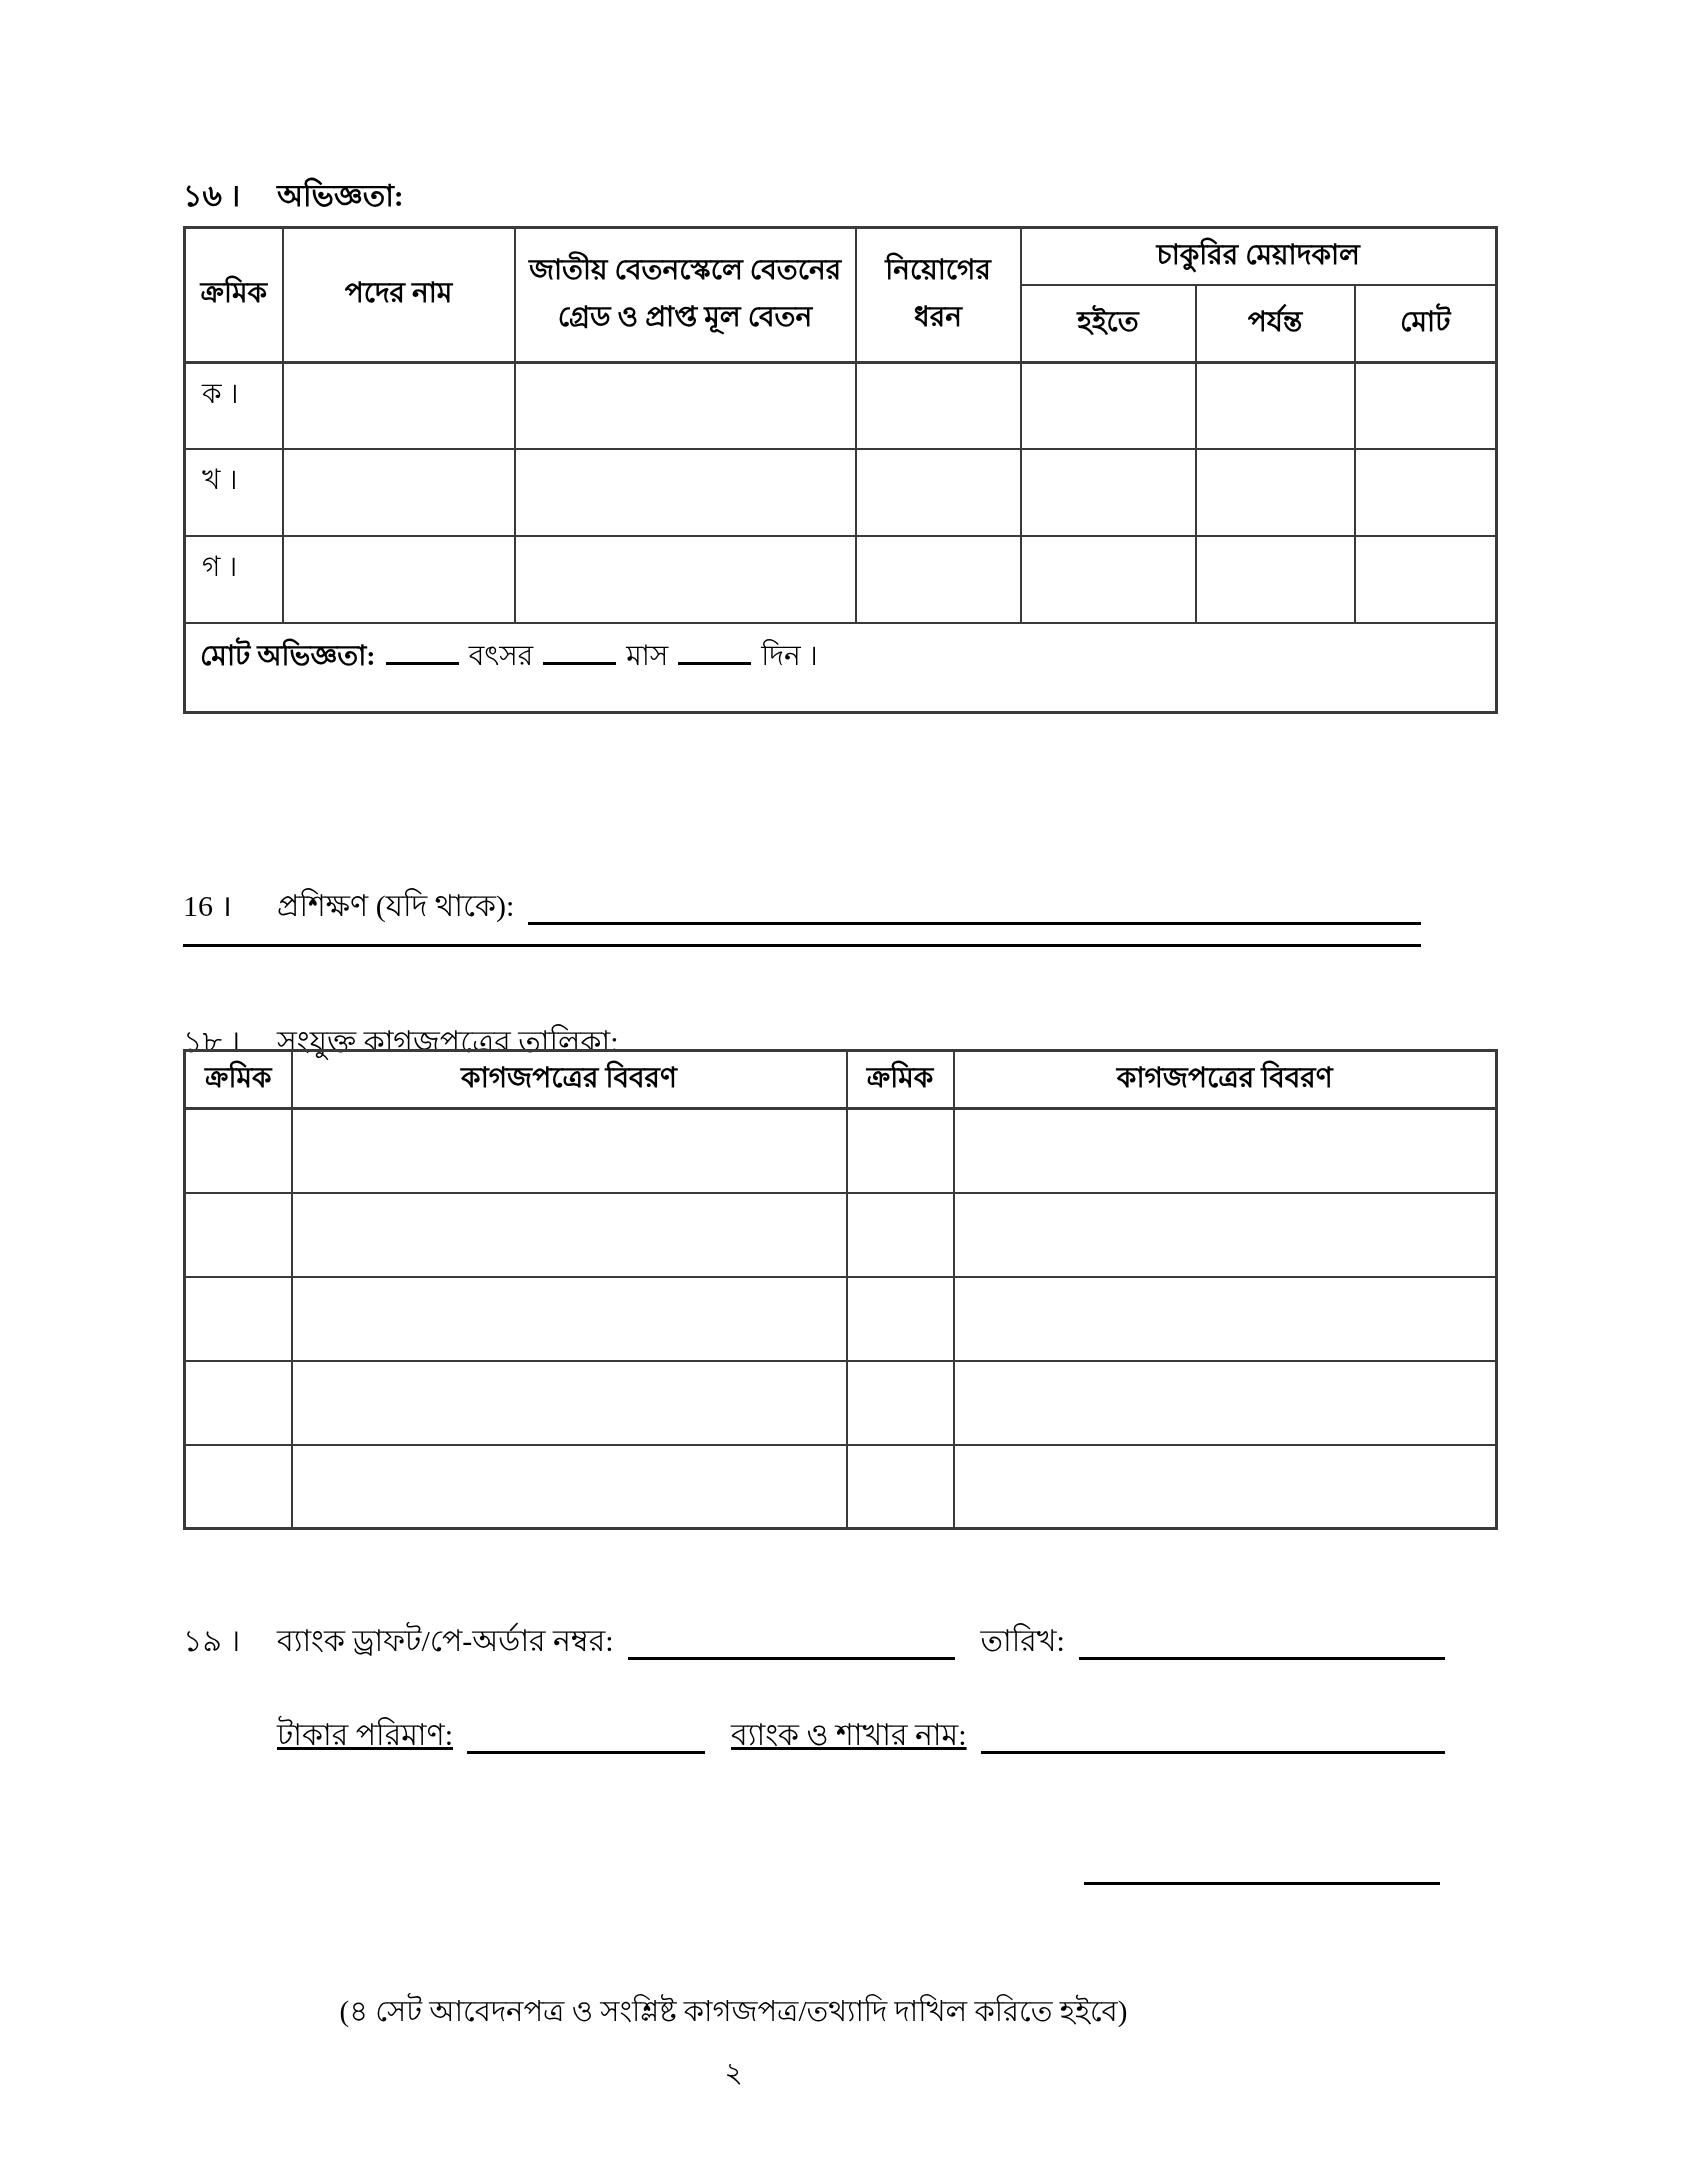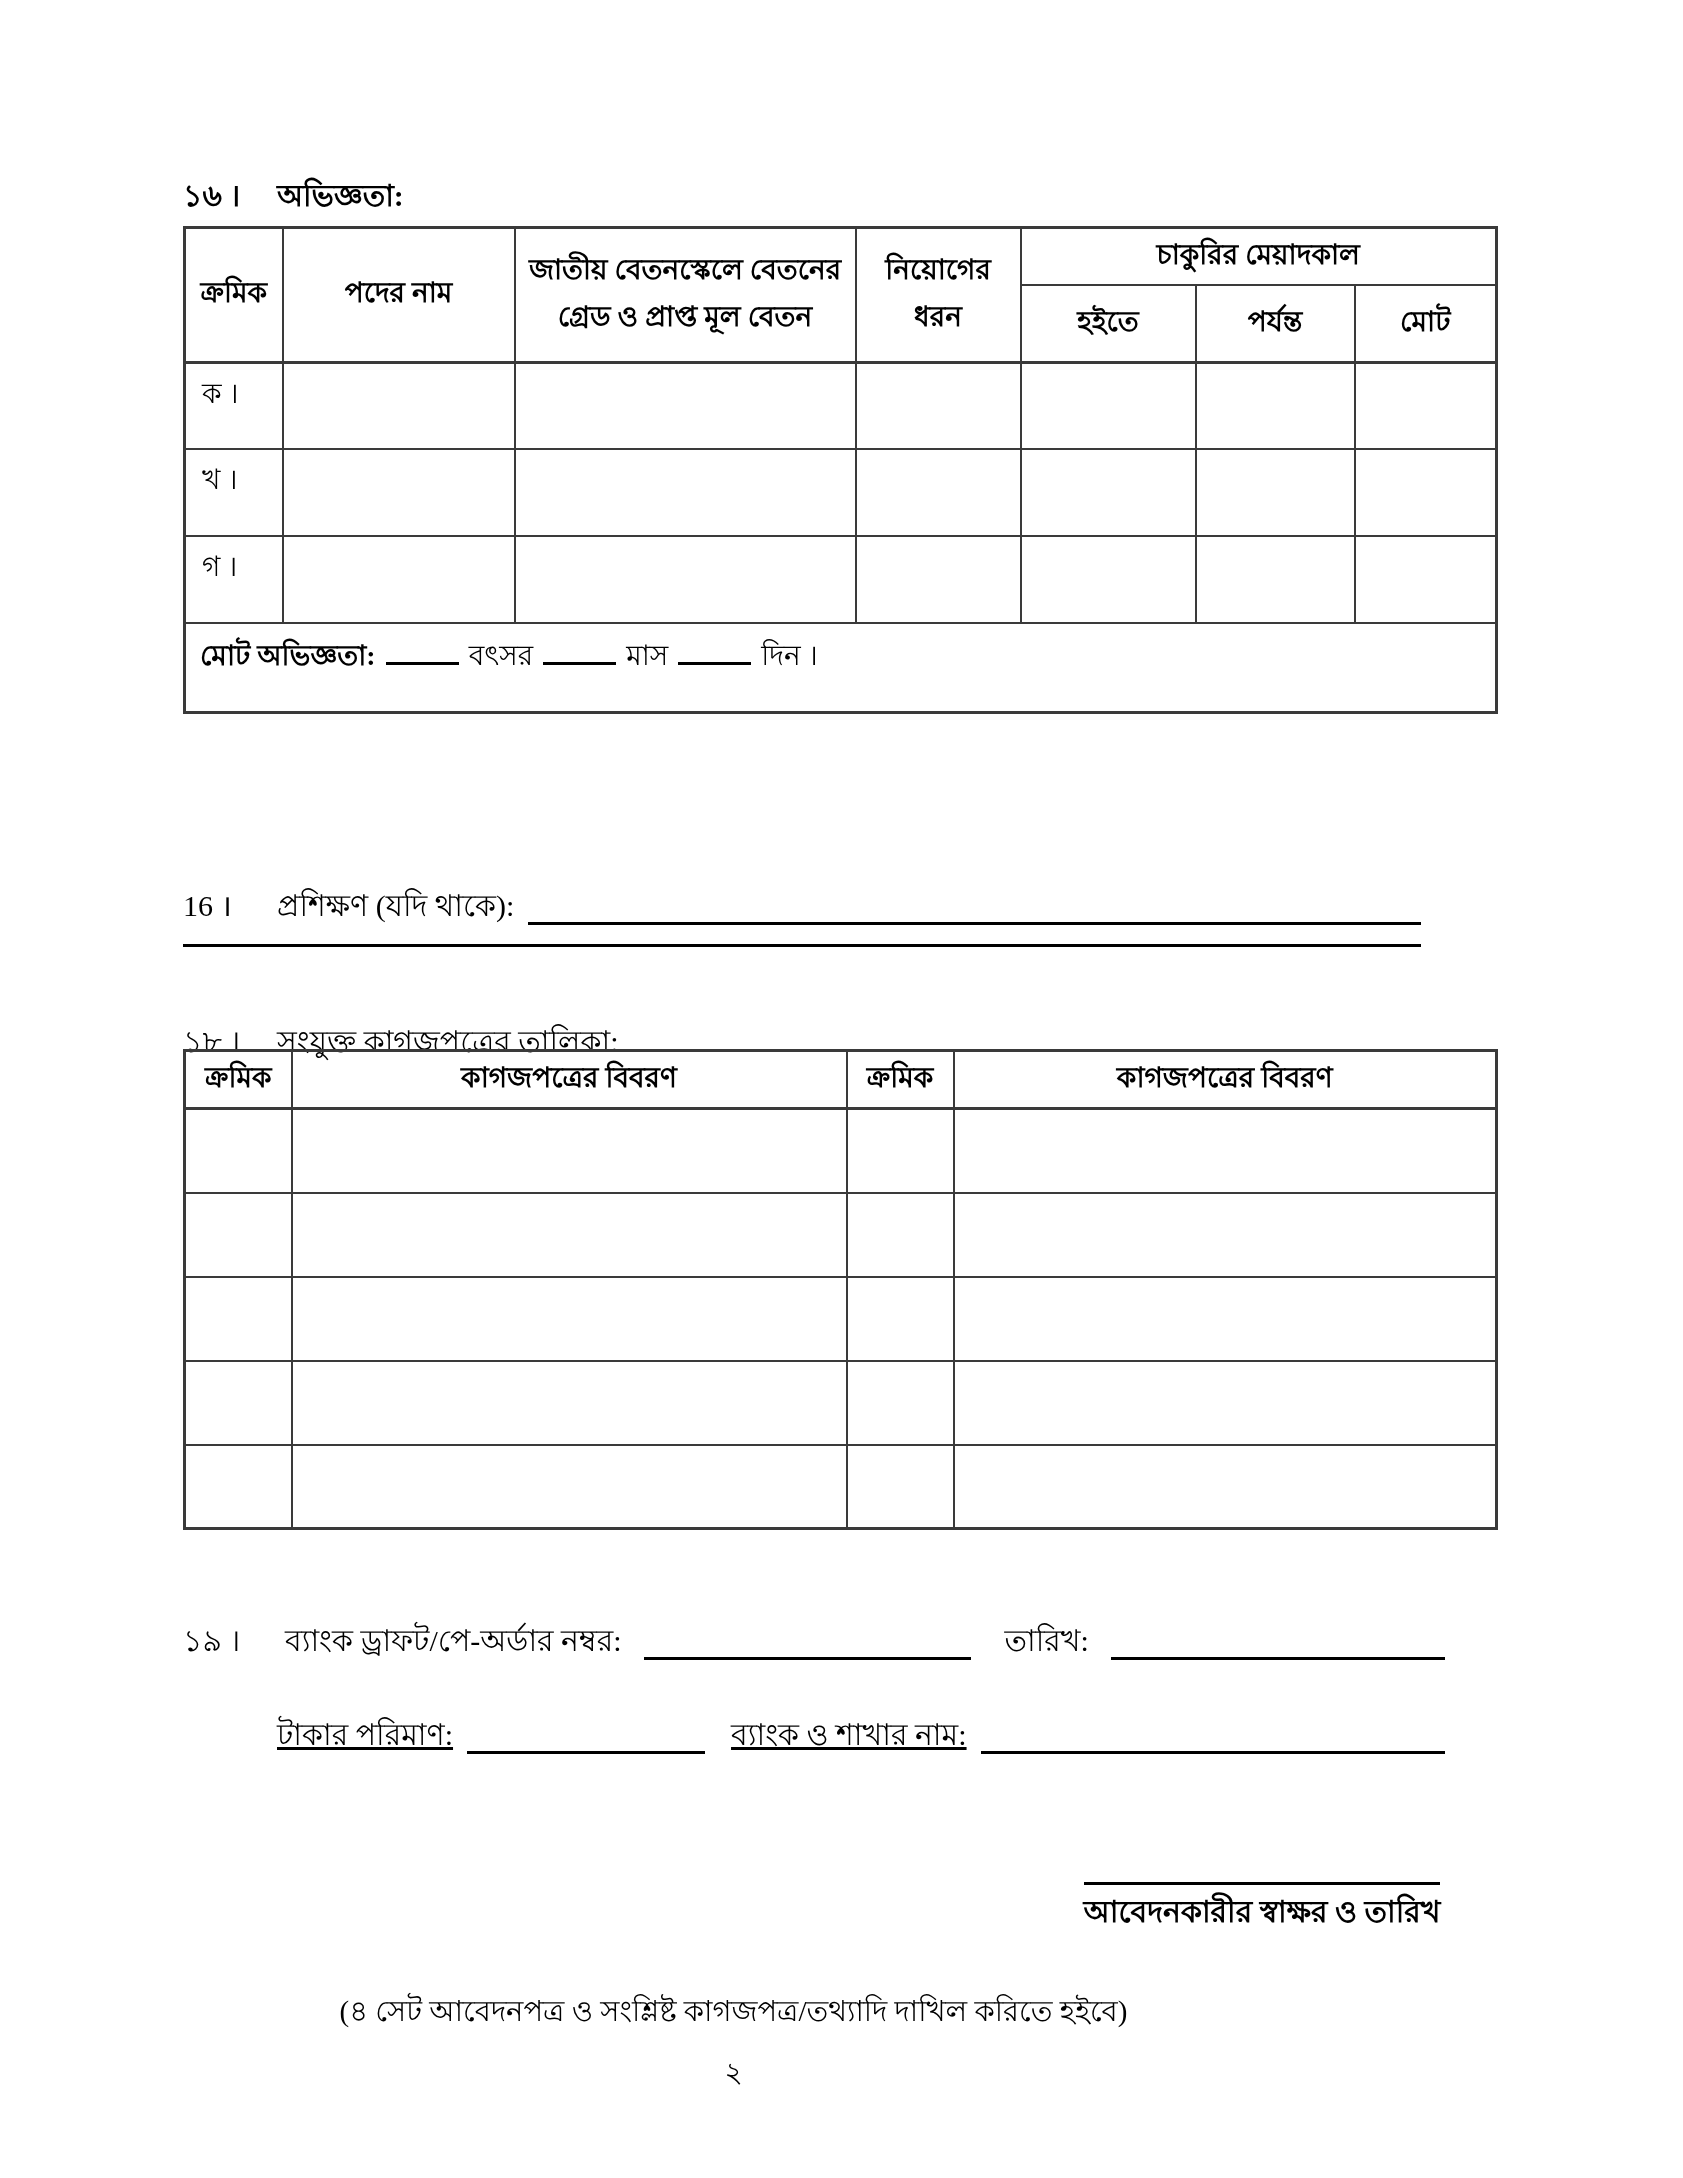--- a/index.html
+++ b/index.html
@@ -169,36 +169,35 @@
       </tr>
     <tr>
         <td></td>
         <td></td>
         <td></td>
         <td></td>
       </tr>
   </tbody>
 </table>
 
-<div class="abs sec-row" style="top:1582px; left:183px; width:1262px;gap:8px;">
+<div class="abs sec-row" style="top:1582px; left:183px; width:1262px;">
   <span class="sec-num">১৯ ।</span>
   <span class="sec-title">ব্যাংক ড্রাফট/পে-অর্ডার নম্বর:</span>
   <span class="blank" style="width:327px; margin-right:26px;"></span>
   <span class="sec-title">তারিখ:</span>
   <span class="blank grow"></span>
 </div>
 
 <div class="abs sec-row" style="top:1676px; left:277px; width:1168px;text-decoration:underline;">
   <span class="sec-title">টাকার পরিমাণ:</span>
   <span class="blank" style="width:238px; margin-right:26px;"></span>
   <span class="sec-title">ব্যাংক ও শাখার নাম:</span>
   <span class="blank grow"></span>
 </div>
 
 <div class="abs sig-wrap" style="top:1853px; left:1064px;">
   <div class="sig-line"></div>
-  <div class="sig-caption">আবেদনকারীর স্বাক্ষর ও তারিখ</div>
 </div>
 
 <div class="abs center-line" style="top:1988px; left:0; font-size:29px;">(৪ সেট আবেদনপত্র ও সংশ্লিষ্ট কাগজপত্র/তথ্যাদি দাখিল করিতে হইবে)</div>
 
 <div class="abs center-line" style="top:2051px; left:0; font-size:28px;">২</div>
 
 
 </body></html>

